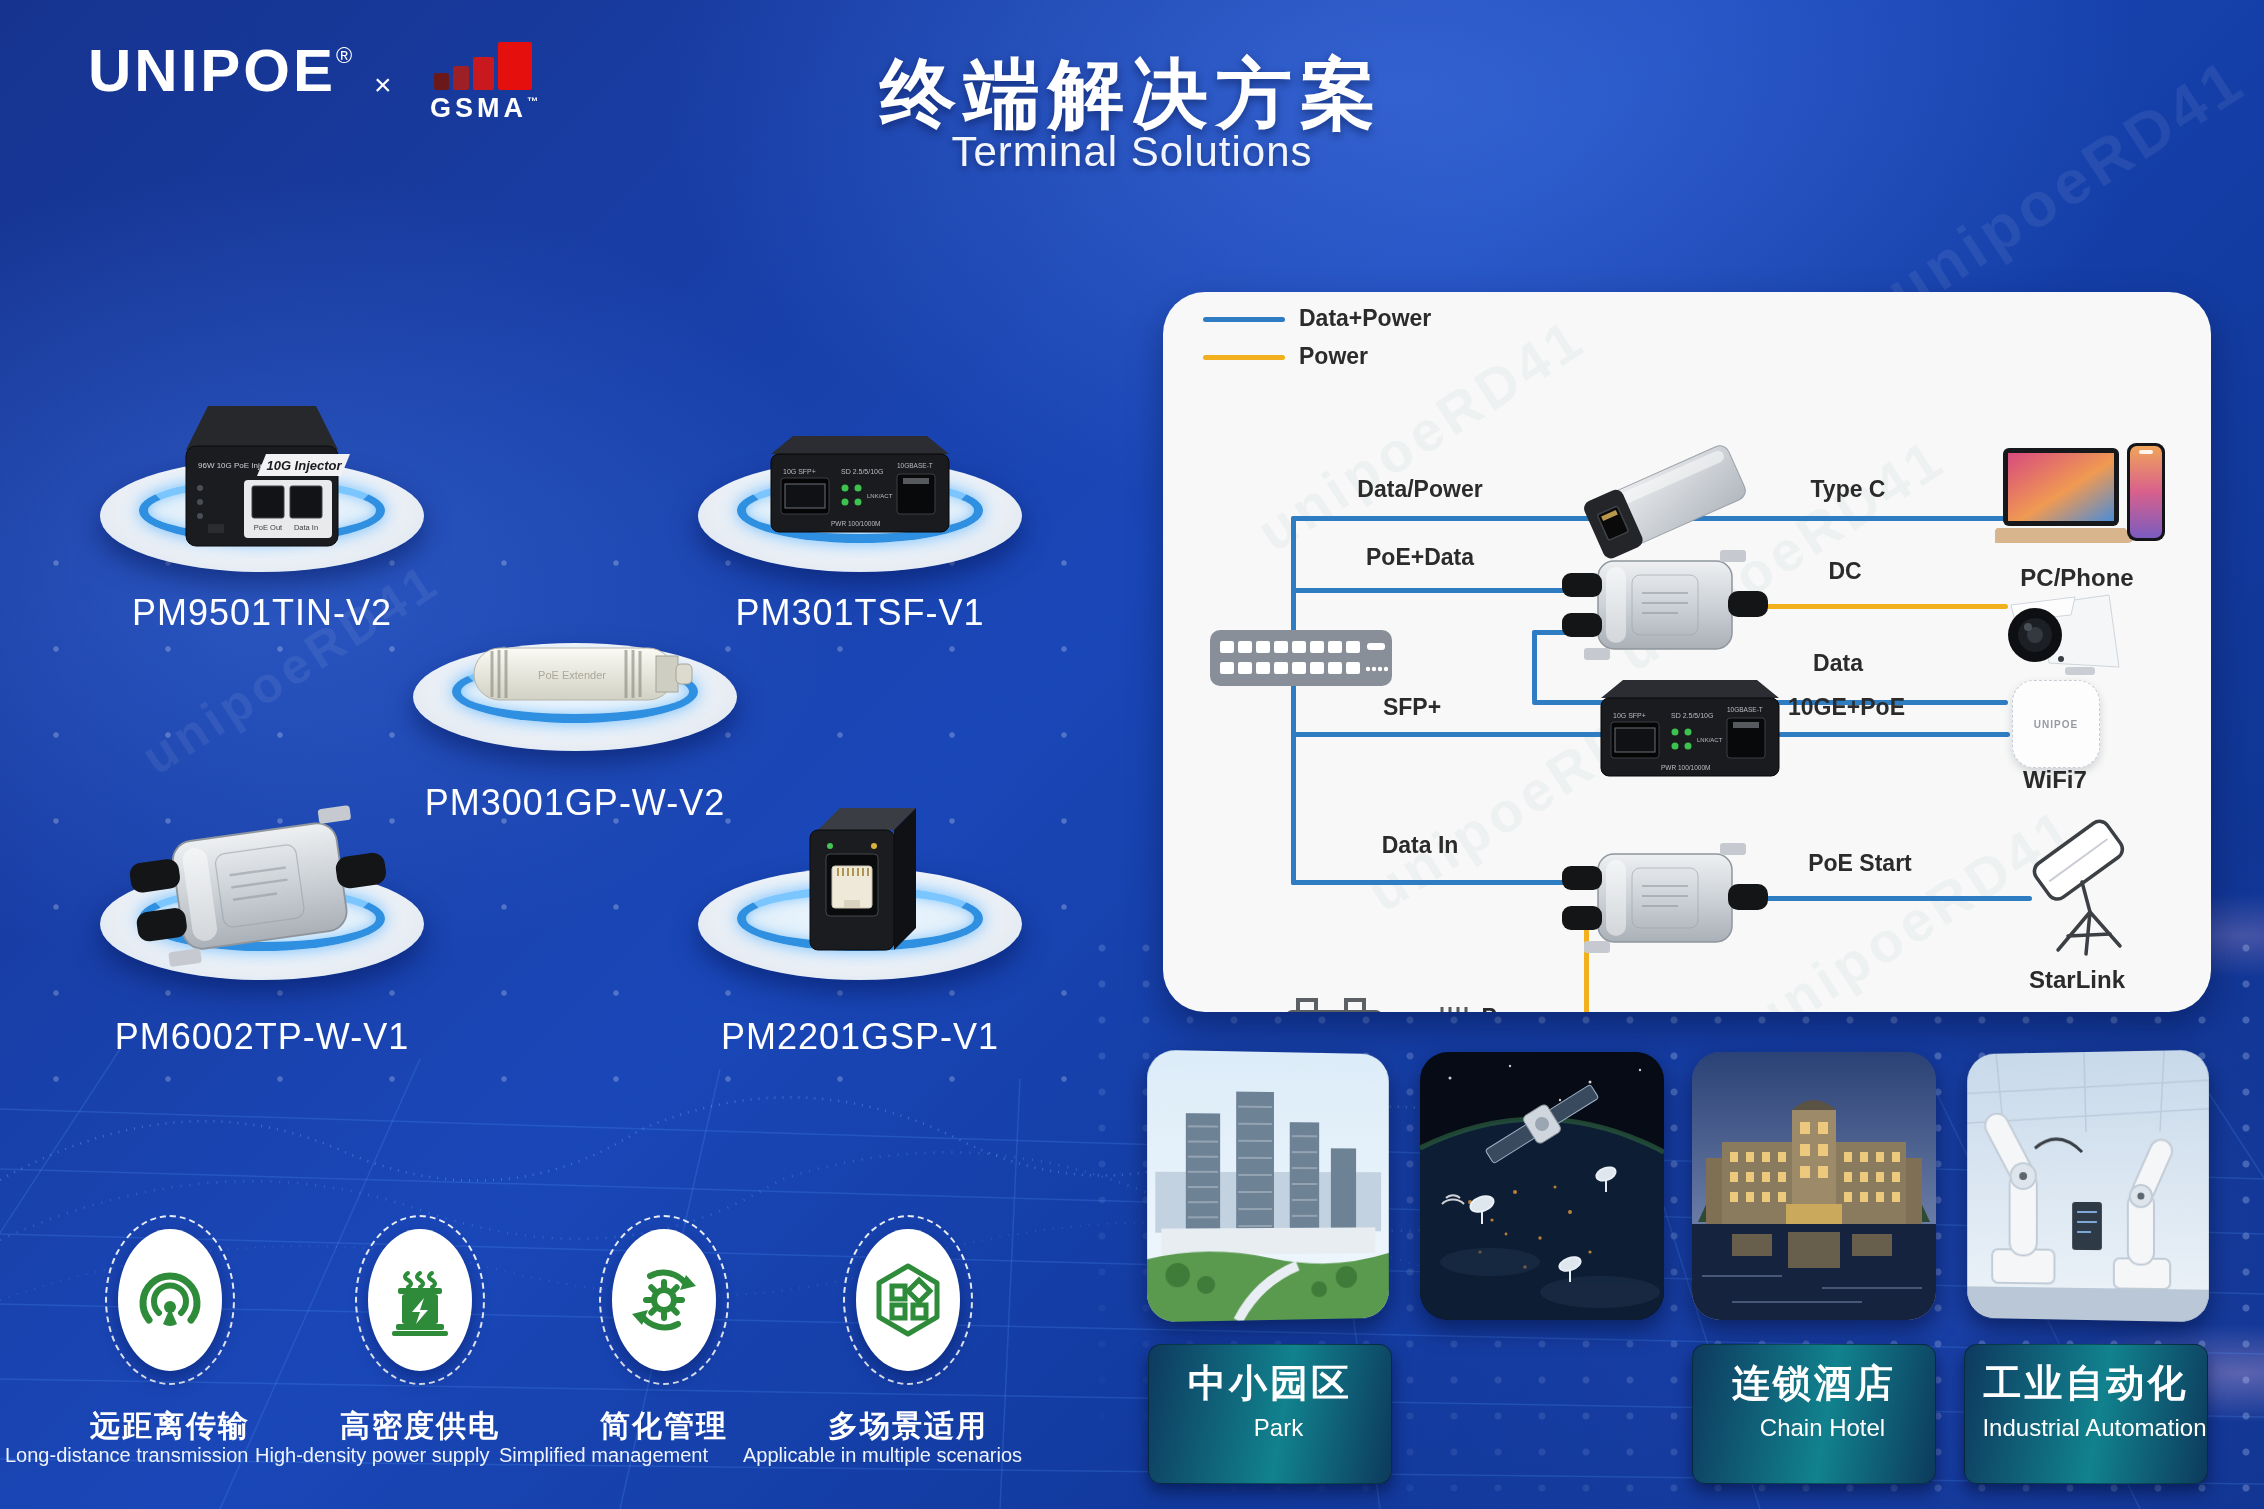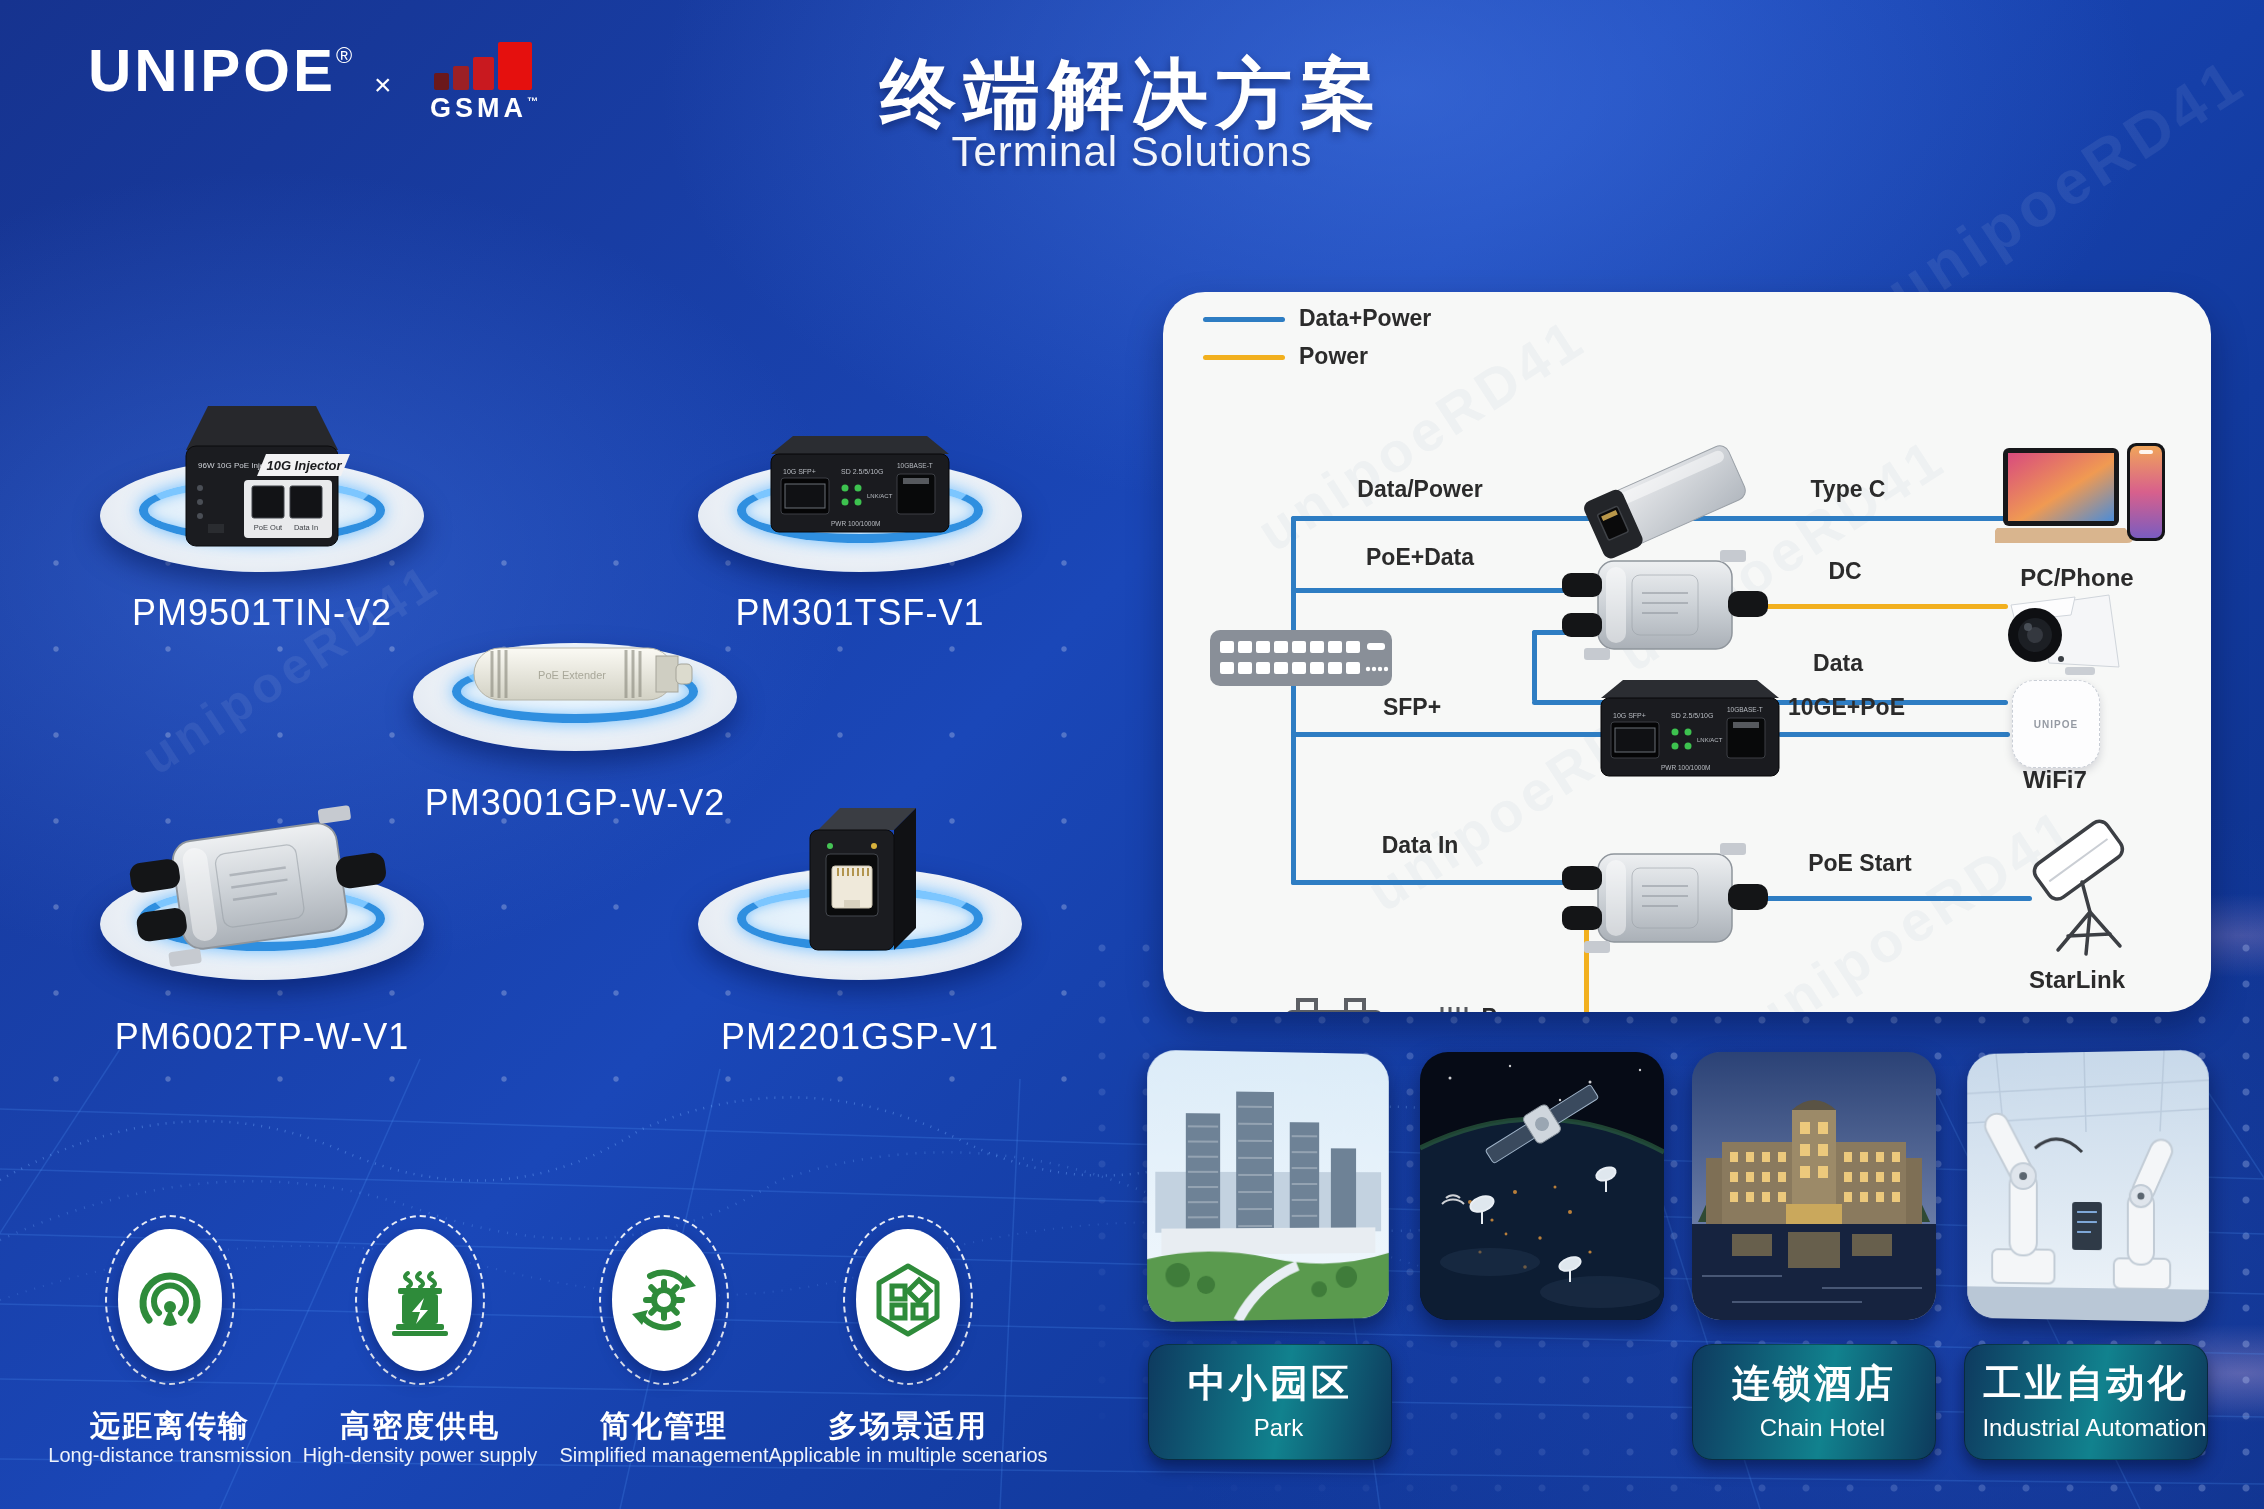--- a/index.html
+++ b/index.html
@@ -50,39 +50,39 @@
     box-shadow:0 12px 26px rgba(0,18,80,.5);}
   .platform .ring{position:absolute;left:12%;top:16%;width:76%;height:58%;border-radius:50%;
     border:9px solid #2f8fe0;border-top-color:#7cc6ff;background:rgba(185,226,255,.28);
     box-shadow:0 0 18px rgba(80,175,255,.85), inset 0 0 12px rgba(80,175,255,.6);}
   .pname{width:380px;text-align:center;color:#fff;font-size:36px;font-weight:500;letter-spacing:1px;}
   
   .f-dash{width:130px;height:170px;border:2.5px dashed rgba(255,255,255,.9);border-radius:50%;}
   .f-oval{width:104px;height:142px;background:#fff;border-radius:50%;display:flex;
     align-items:center;justify-content:center;box-shadow:0 8px 18px rgba(0,15,70,.4);}
   .f-zh{width:280px;text-align:center;color:#fff;font-size:30px;font-weight:700;letter-spacing:2px;}
-  .f-en{width:330px;text-align:center;color:#eef3fb;font-size:20px;font-weight:400;}
+  .f-en{width:330px;text-align:left;color:#eef3fb;font-size:20px;font-weight:400;}
   
   .panel{left:1163px;top:292px;width:1048px;height:720px;background:#f7f8f7;border-radius:42px;
     box-shadow:0 16px 34px rgba(0,10,50,.38);overflow:hidden;}
   .lineH,.lineV{position:absolute;border-radius:3px;}
   .lineH{height:5px;}  .lineV{width:5px;}
   .lb{background:#2e7dc3;} .ly{background:#f2b01e;}
   .dlabel{position:absolute;transform:translateX(-50%);white-space:nowrap;
     color:#2b2b2b;font-size:23px;font-weight:700;}
   .cap{font-size:24px;}
   .legend-label{position:absolute;color:#2b2b2b;font-size:23px;font-weight:700;white-space:nowrap;}
   .ap-box{width:88px;height:88px;background:#fdfdfe;border:1.5px dashed #c9ced6;border-radius:22px;
     box-shadow:0 4px 10px rgba(0,10,40,.15);display:flex;align-items:center;justify-content:center;}
   .ap-box span{color:#959aa3;font-size:10px;font-weight:700;letter-spacing:1px;}
   
   .photo{width:244px;height:268px;border-radius:28px;overflow:hidden;
     box-shadow:0 10px 22px rgba(0,10,45,.5);}
   .photo svg{display:block;}
-  .plate{width:244px;height:116px;border-radius:20px;
+  .plate{width:244px;height:140px;border-radius:13px;
     background:linear-gradient(100deg,#0e3a5f 0%,#11828e 55%,#0d3a5c 100%);
     border:1px solid rgba(0,0,0,.35);box-shadow:0 8px 16px rgba(0,8,40,.5);}
   .plate .zh{margin-top:13px;text-align:center;color:#fff;font-size:38px;font-weight:700;letter-spacing:3px;}
   .plate .en{margin-top:5px;text-align:center;color:#fff;font-size:24px;font-weight:400;white-space:nowrap;padding-left:17px;}
 </style>
 </head>
 <body>
 
 <div class="canvas">
 

